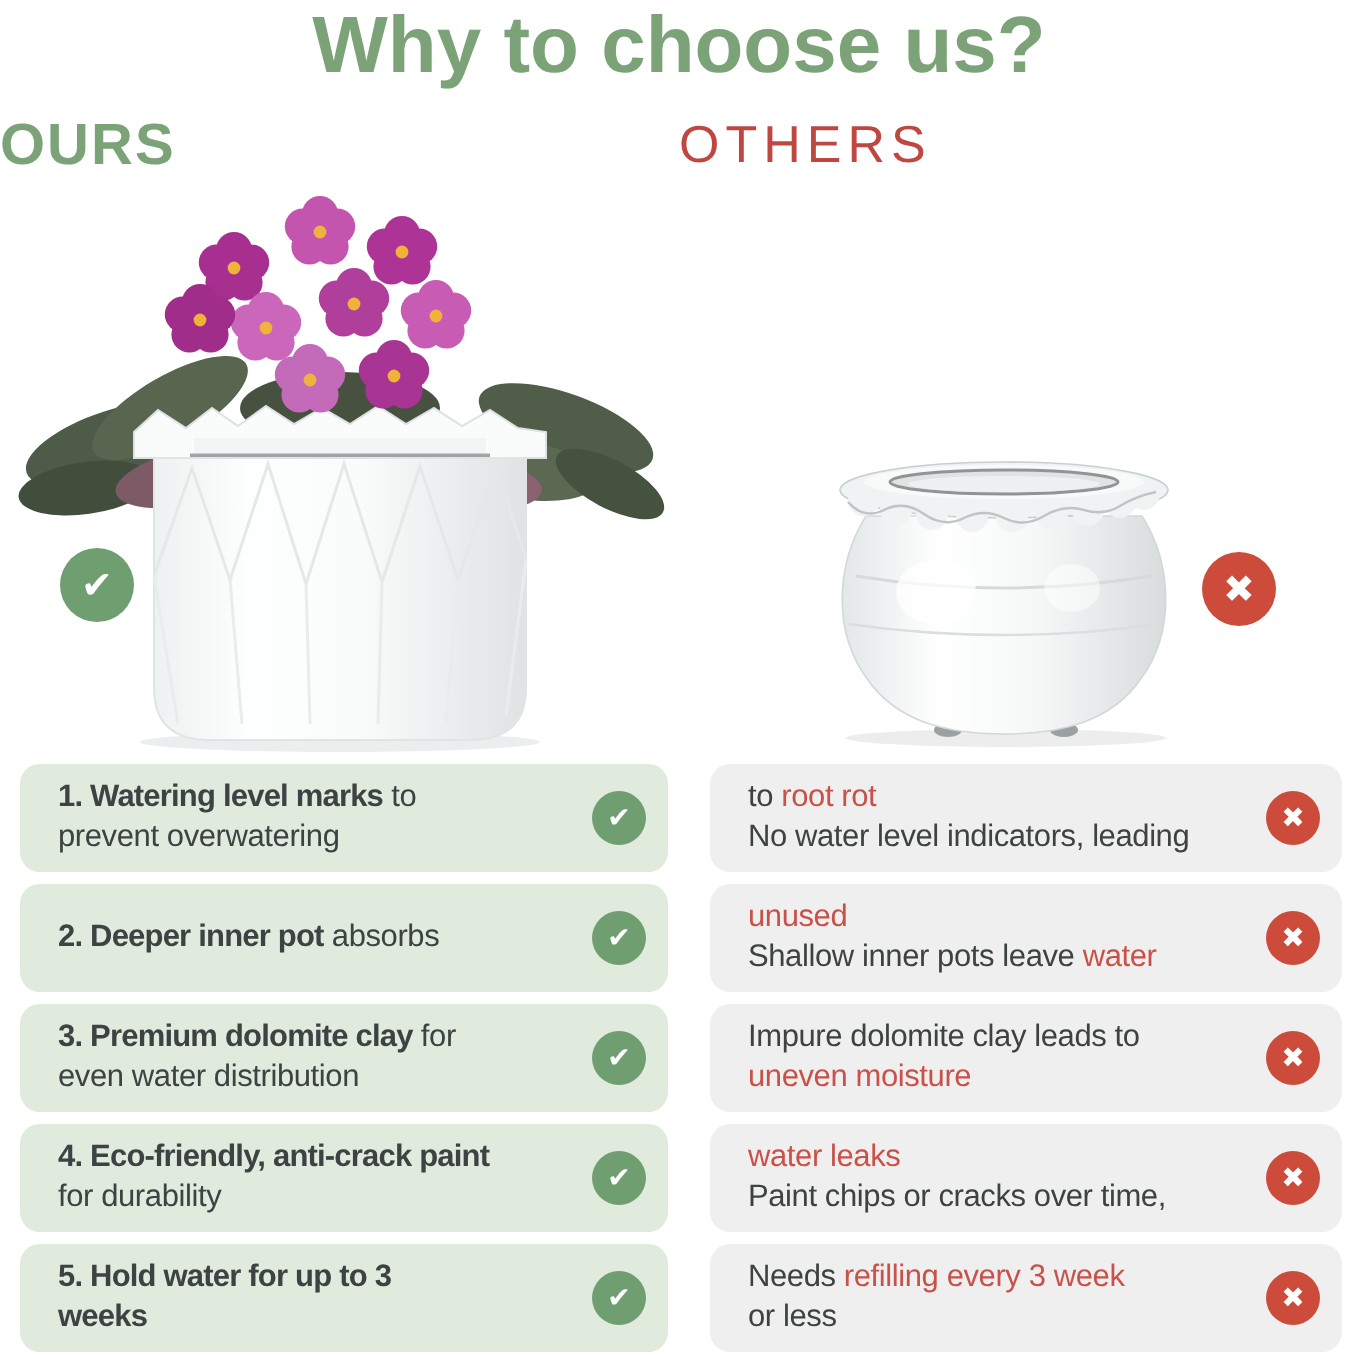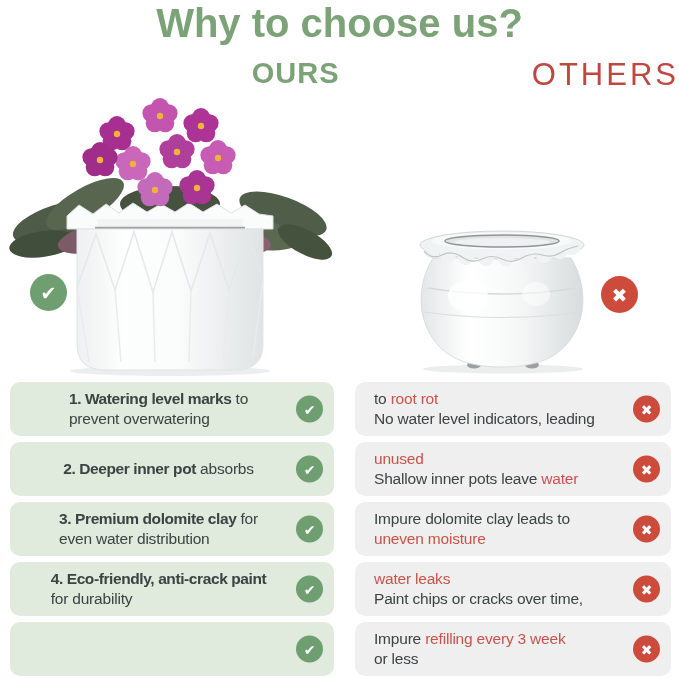--- a/index.html
+++ b/index.html
@@ -8,23 +8,23 @@
   .page {
     position:relative; width:679px; height:678px; margin:0 auto;
     background:#fff; overflow:hidden;
   }
   .title {
     position:absolute; top:1px; left:0; width:100%;
     text-align:center; font-size:40px; font-weight:700;
     color:var(--green); letter-spacing:0;
   }
   .headers { position:absolute; top:57px; left:0; width:100%; display:flex; }
-  .headers > div { width:50%; text-align:right; }
+  .headers > div { width:50%; text-align:left; }
   .hdr-ours { color:var(--green); font-size:29px; font-weight:700; letter-spacing:1px; }
-  .hdr-others { color:var(--red); font-size:31px; font-weight:400; letter-spacing:3px; }
+  .hdr-others { color:var(--red); font-size:26px; font-weight:400; letter-spacing:3px; }
 
   .ours-img { position:absolute; left:5px; top:92px; width:330px; height:284px; }
   .others-img { position:absolute; left:402px; top:224px; width:200px; height:150px; }
 
   .badge {
     position:absolute; width:37px; height:37px; border-radius:50%;
     display:flex; align-items:center; justify-content:center;
     color:#fff; font-size:19px; font-weight:700;
     font-family:"DejaVu Sans", sans-serif;
   }
@@ -32,21 +32,21 @@
   .badge-cross { left:601px; top:276px; background:var(--crossFill); }
 
   .lists { position:absolute; top:382px; left:10px; display:flex; gap:21px; }
   .col { display:flex; flex-direction:column; gap:6px; }
   .col-ours { width:324px; }
   .col-others { width:316px; }
   .row {
     position:relative; min-height:54px; border-radius:10px;
     padding:6px 46px 6px 19px; display:flex; align-items:center;
   }
-  .row-ours { background:var(--leftRowBg);justify-content:center; }
+  .row-ours { background:var(--leftRowBg); }
   .row-others { background:var(--rightRowBg); }
   .row-text { font-size:15.5px; line-height:20px; color:var(--darkText); letter-spacing:-0.2px; }
   .line { white-space:nowrap; }
   .row-ours .b { font-weight:700; letter-spacing:-0.4px; }
   .row-others .r { color:var(--redText); }
   .circle {
     position:absolute; right:11px; top:50%; transform:translateY(-50%);
     width:27px; height:27px; border-radius:50%;
     display:flex; align-items:center; justify-content:center;
     color:#fff; font-size:14px; font-weight:700;
@@ -177,20 +177,24 @@
           <span class="circle check">✔</span>
         </div>
         <div class="row row-ours">
           <div class="row-text">
             <div class="line"><span class="b">4. Eco-friendly, anti-crack paint</span></div>
             <div class="line"><span>for durability</span></div>
           </div>
           <span class="circle check">✔</span>
         </div>
         <div class="row row-ours">
+          <div class="row-text">
+            <div class="line"><span class="b">5. Hold water for up to 3</span></div>
+            <div class="line"><span class="b">weeks</span></div>
+          </div>
           <span class="circle check">✔</span>
         </div>
       </div>
     <div class="col col-others">
         <div class="row row-others">
           <div class="row-text">
             <div class="line"><span>to </span><span class="r">root rot</span></div>
             <div class="line"><span>No water level indicators, leading</span></div>
           </div>
           <span class="circle cross">✖</span>
@@ -211,21 +215,21 @@
         </div>
         <div class="row row-others">
           <div class="row-text">
             <div class="line"><span class="r">water leaks</span></div>
             <div class="line"><span>Paint chips or cracks over time,</span></div>
           </div>
           <span class="circle cross">✖</span>
         </div>
         <div class="row row-others">
           <div class="row-text">
-            <div class="line"><span>Impure </span><span class="r">refilling every 3 week</span></div>
+            <div class="line"><span>Needs </span><span class="r">refilling every 3 week</span></div>
             <div class="line"><span>or less</span></div>
           </div>
           <span class="circle cross">✖</span>
         </div>
       </div>
   </div>
 
 </div>
 
 </body></html>

